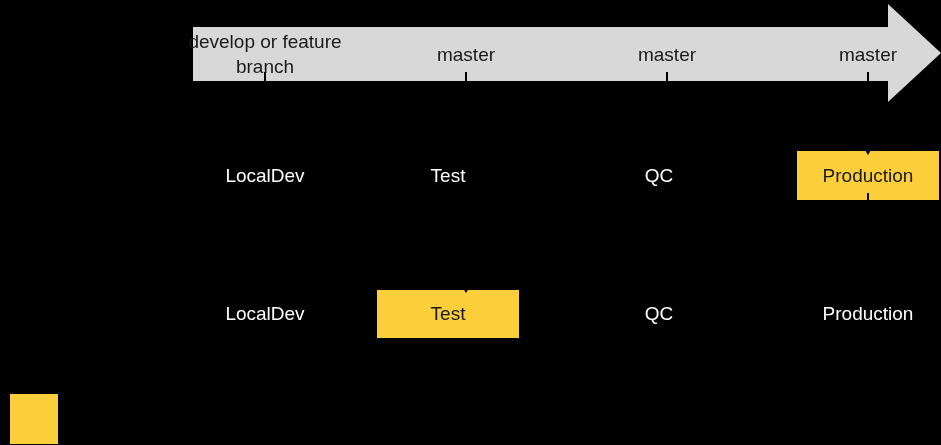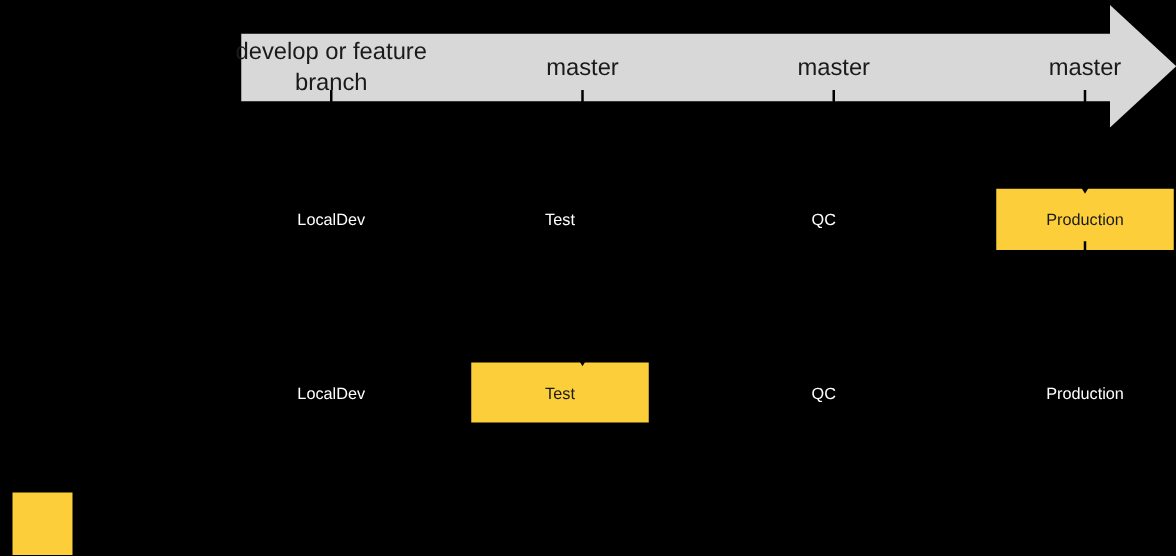--- a/index.html
+++ b/index.html
@@ -56,21 +56,21 @@
   }
   .head-a{top:145px;}
   .head-b{top:283px;}
   .c0{left:264px;} .c1{left:465px;} .c2{left:666px;} .c3{left:867px;}
   .h0{left:259px;} .h1{left:460px;} .h2{left:661px;} .h3{left:862px;}
   
   .env-box{
     position:absolute;width:142px;
     display:flex;align-items:center;justify-content:center;
     color:var(--light-text);
-    font-size:13px;
+    font-size:19px;
     background:transparent;
     z-index:3;
   }
   .row1{top:151px;height:49px;}
   .row2{top:290px;height:48px;}
   .col0{left:194px;} .col1{left:377px;} .col2{left:588px;} .col3{left:797px;}
   .env-box.highlighted{
     background:var(--yellow);
     color:var(--dark-text);
   }

